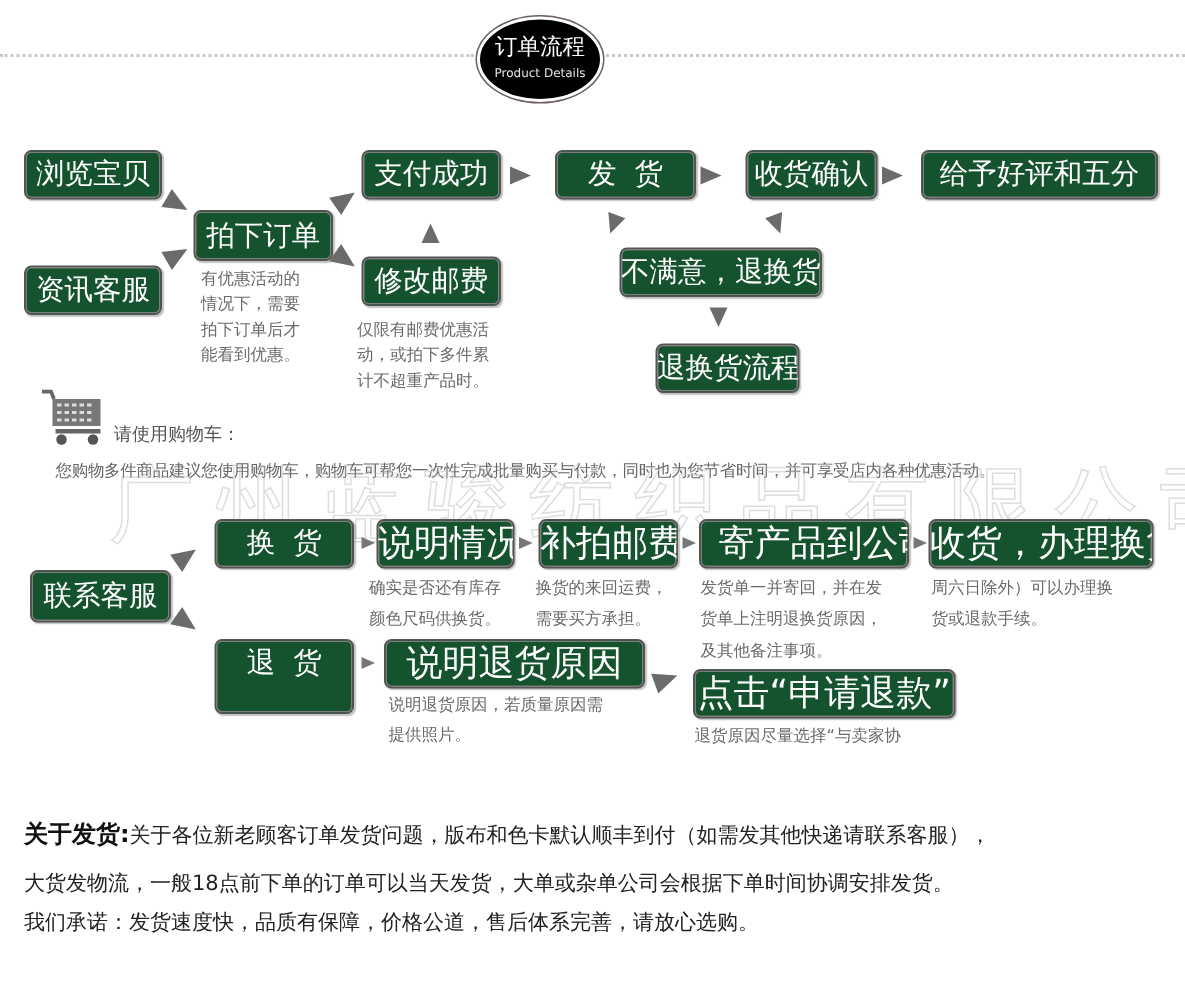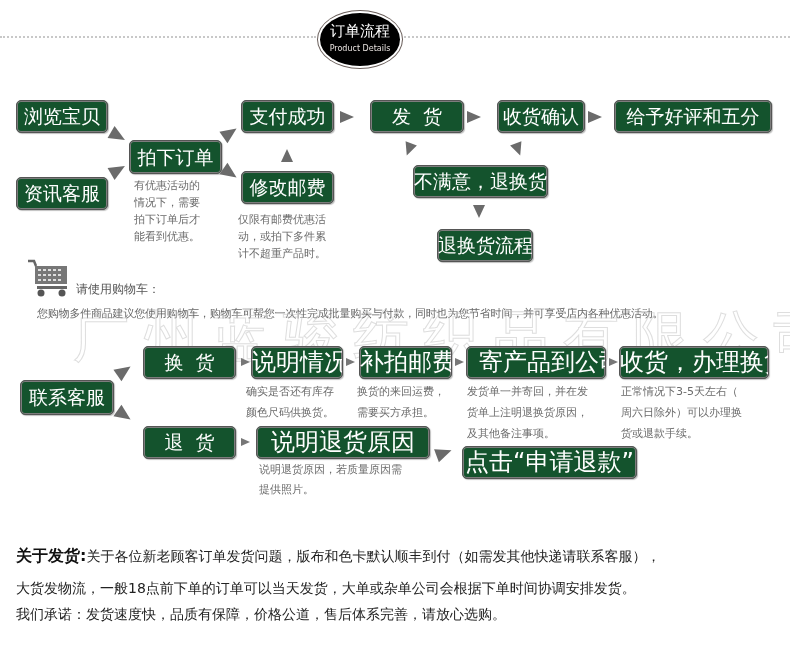--- a/index.html
+++ b/index.html
@@ -143,34 +143,34 @@
 <div class="arr arr-rs" style="left:455px;top:358px;"></div>
 <div class="box mid" style="left:466px;top:346px;width:140px;height:33px;line-height:31px;padding-left:12px;">寄产品到公司</div>
 <div class="note" style="left:467px;top:381px;line-height:21px;">
   <div>发货单一并寄回，并在发</div>
   <div>货单上注明退换货原因，</div>
   <div>及其他备注事项。</div>
 </div>
 <div class="arr arr-rs" style="left:609px;top:358px;"></div>
 <div class="box mid" style="left:619px;top:346px;width:150px;height:33px;line-height:31px;">收货，办理换货</div>
 <div class="note" style="left:621px;top:381px;line-height:21px;">
-  <div>正常情况下3-5天左右（</div>
   <div>周六日除外）可以办理换</div>
   <div>货或退款手续。</div>
 </div>
 
-<div class="box big" style="left:143px;top:426px;width:93px;height:33px;line-height:31px;white-space:pre;">退  货</div>
+<div class="box big" style="left:143px;top:426px;width:93px;height:50px;line-height:31px;white-space:pre;">退  货</div>
 <div class="arr arr-rs" style="left:241px;top:438px;"></div>
 <div class="box mid" style="left:256px;top:426px;width:174px;height:33px;line-height:31px;">说明退货原因</div>
 <div class="note" style="left:259px;top:460px;line-height:20px;">
   <div>说明退货原因，若质量原因需</div>
   <div>提供照片。</div>
 </div>
 <div class="arr arr-diag" style="left:436px;top:446px;transform:rotate(-20deg);"></div>
 <div class="box mid" style="left:462px;top:446px;width:175px;height:33px;line-height:31px;">点击“申请退款”</div>
 <div class="note" style="left:463px;top:480px;line-height:21px;">
+  <div>退货原因尽量选择“与卖家协</div>
 </div>
 
 <div class="footer" style="top:546px;">
   <b>关于发货:</b><span>关于各位新老顾客订单发货问题，版布和色卡默认顺丰到付（如需发其他快递请联系客服），</span>
 </div>
 <div class="footer" style="top:580px;">大货发物流，一般18点前下单的订单可以当天发货，大单或杂单公司会根据下单时间协调安排发货。</div>
 <div class="footer" style="top:606px;">我们承诺：发货速度快，品质有保障，价格公道，售后体系完善，请放心选购。</div>
 
 </body></html>

